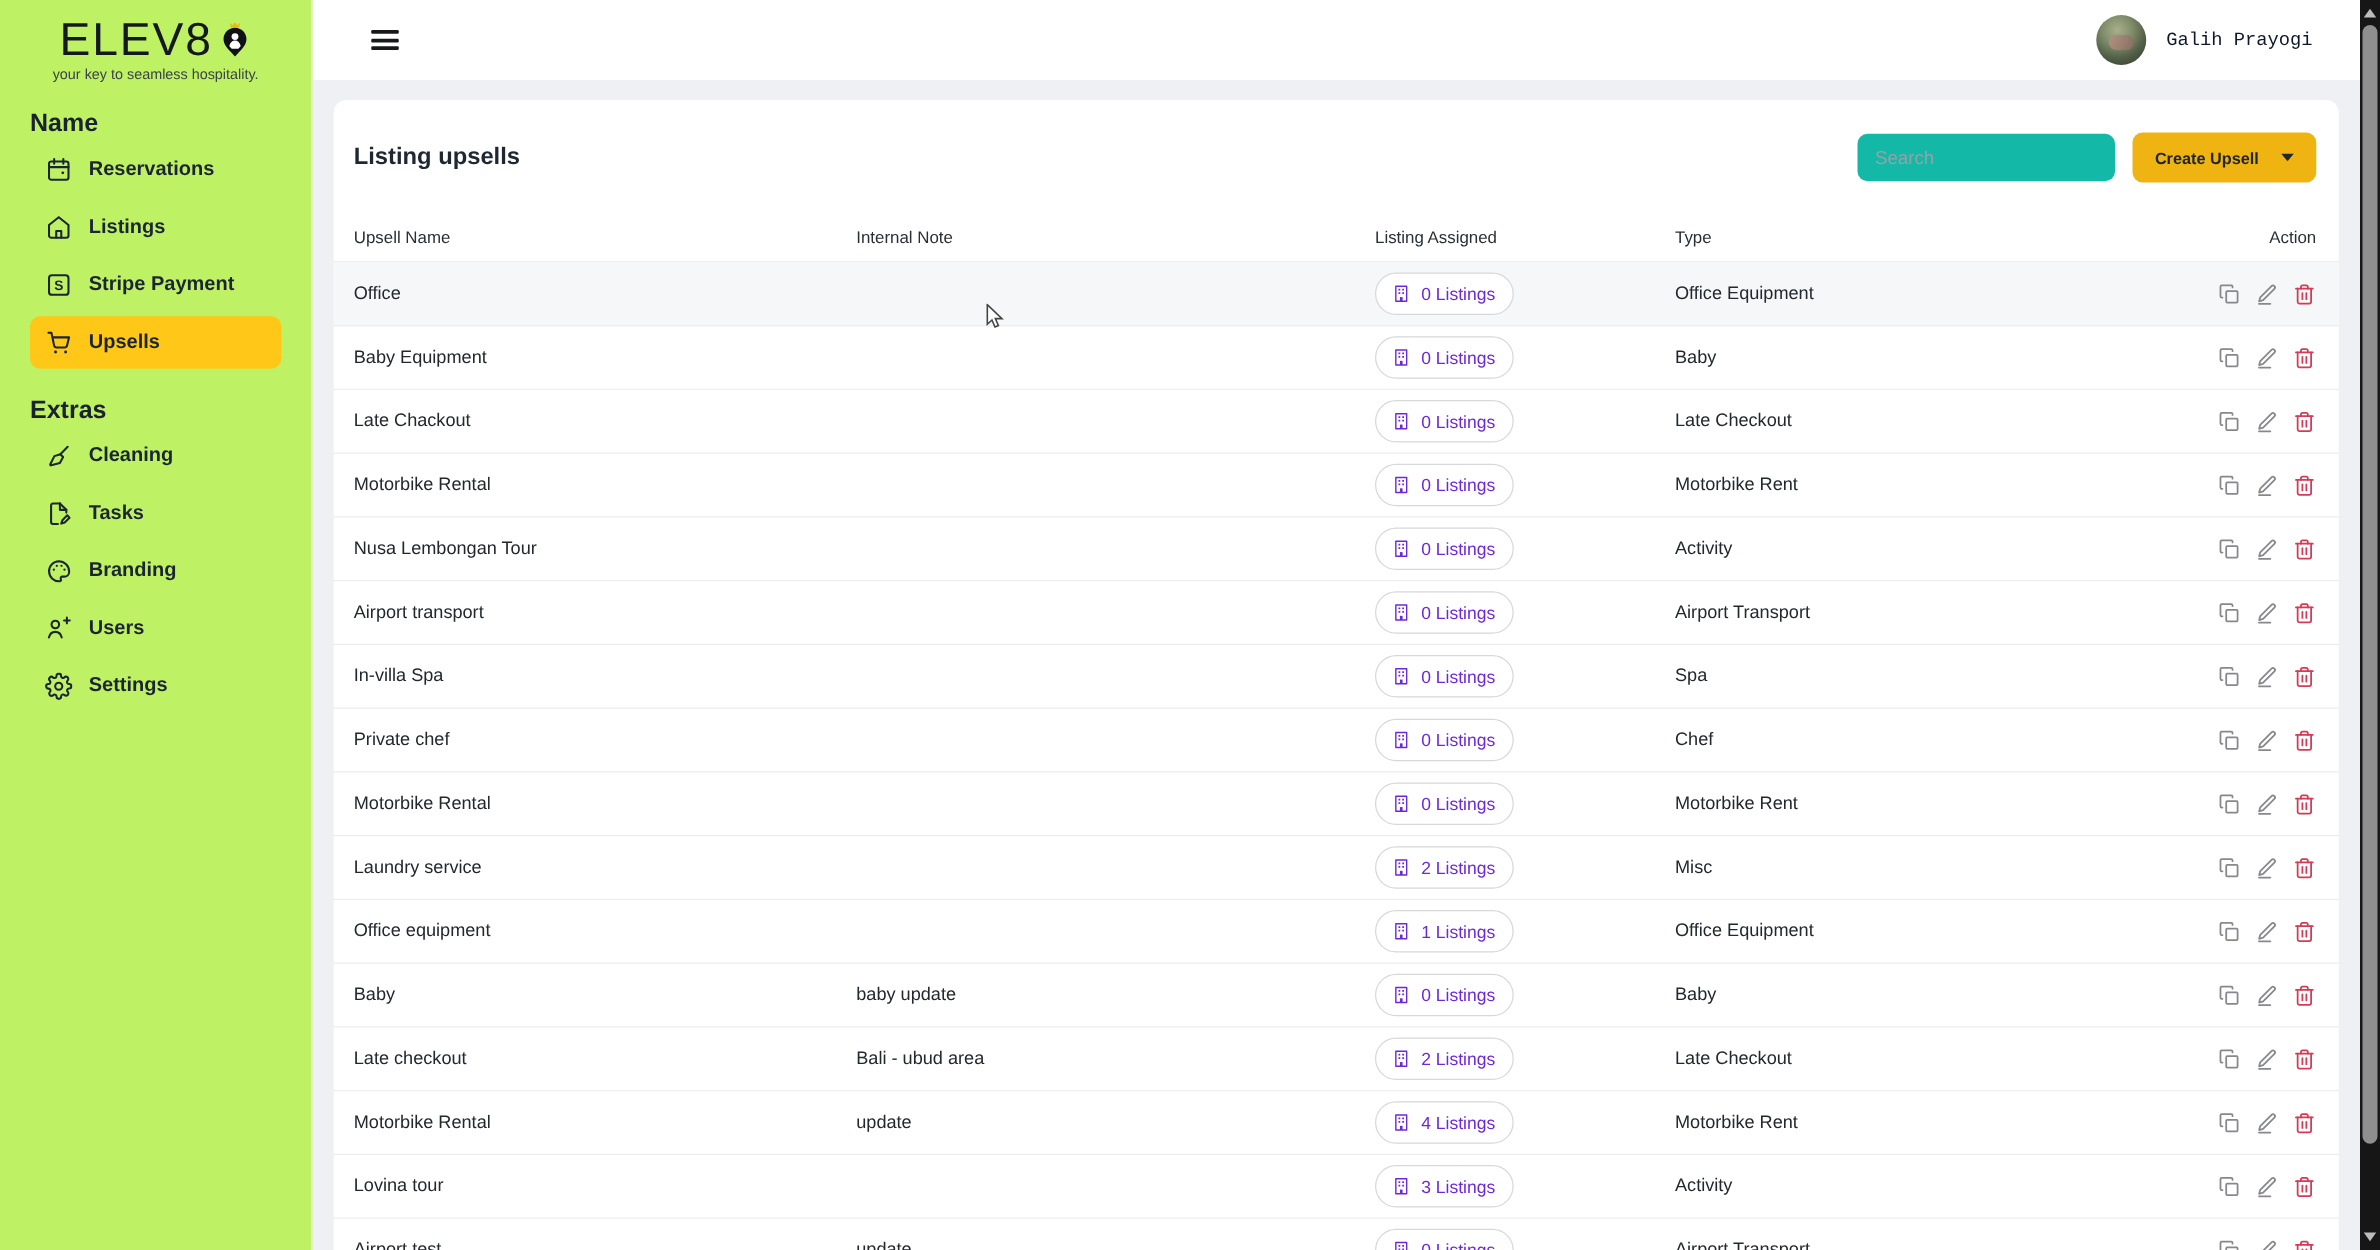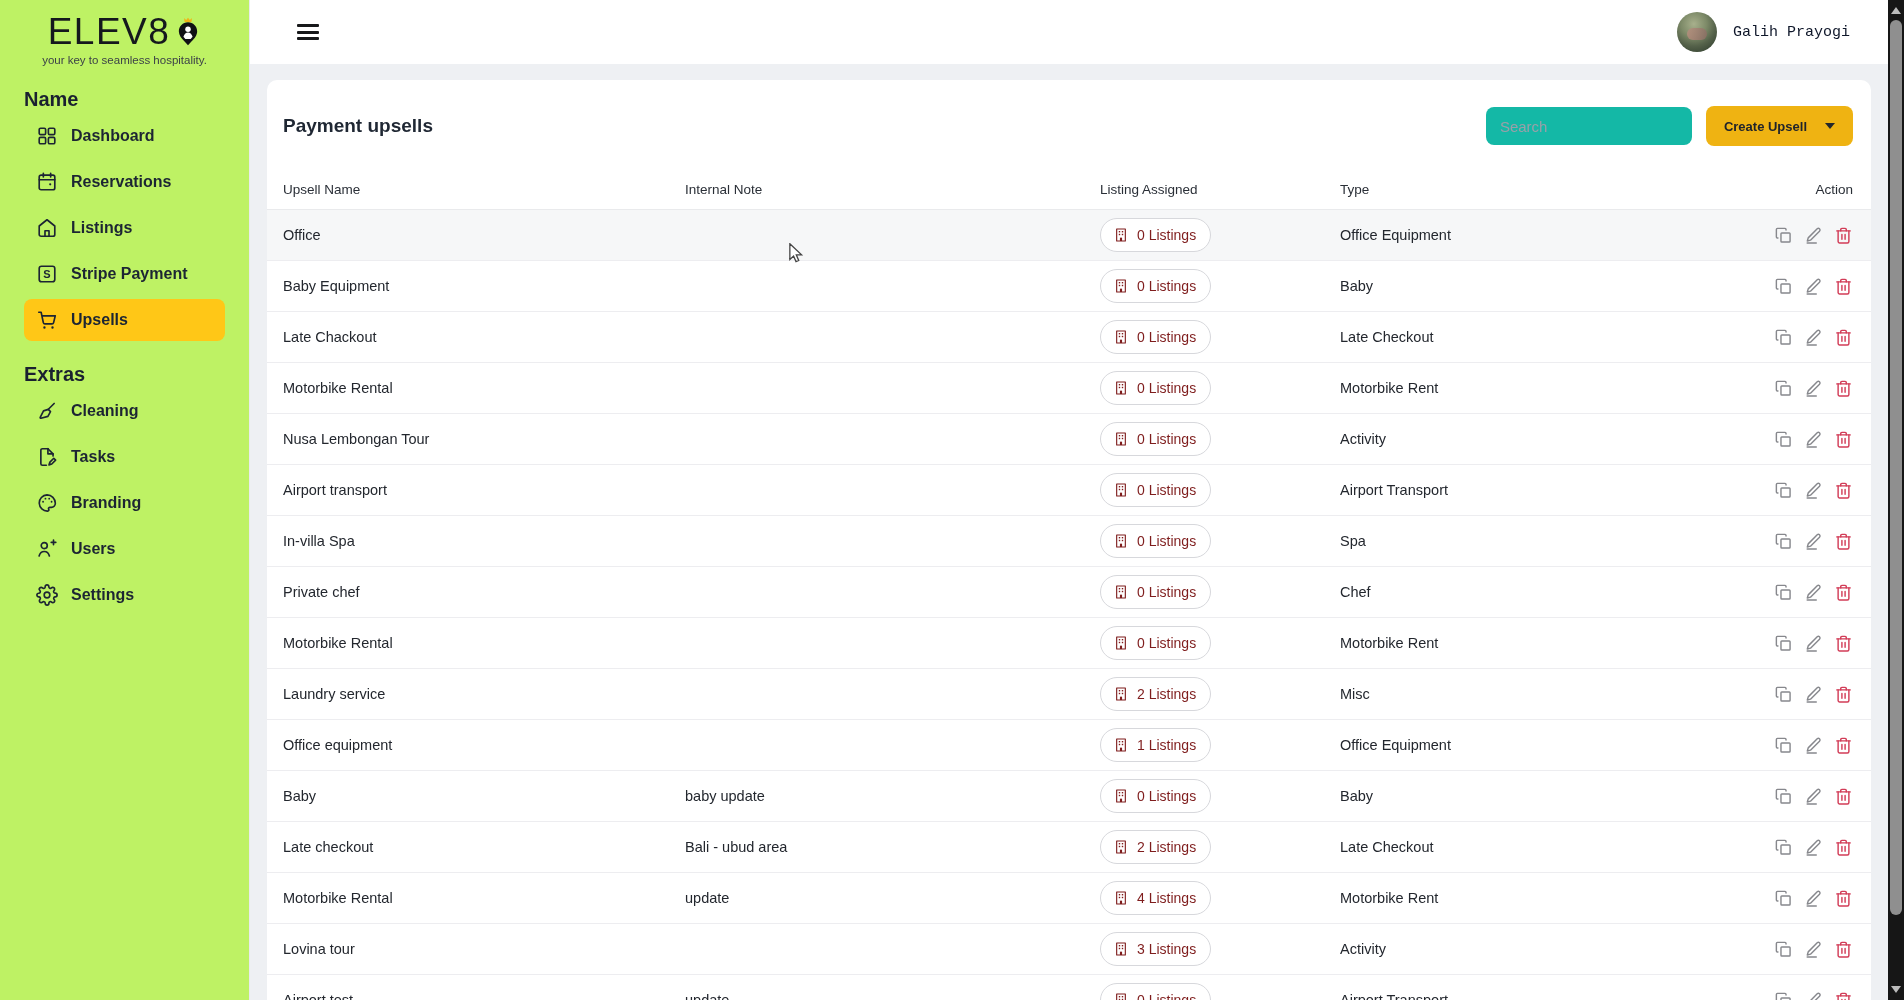--- a/index.html
+++ b/index.html
@@ -47,21 +47,21 @@
   .caret { width:0; height:0; border-left:5.5px solid transparent; border-right:5.5px solid transparent;
            border-top:6.5px solid #23272c; }
 
   
   .tbl-header, .tbl-row { display:grid; grid-template-columns:402px 415px 240px 430px 1fr; align-items:center; padding:0 16px; }
   .tbl-header { height:40px; border-bottom:1px solid #e9eaec; font-size:13.5px; color:#2a2f37; font-weight:500; }
   .tbl-header .col-action { justify-self:end; padding-right:2px; }
   .tbl-row { height:51px; border-bottom:1px solid #ededf0; font-size:14.5px; color:#23272e; }
   .tbl-row.hovered { background:#f6f7f8; }
   .chip { display:inline-flex; align-items:center; gap:8px; height:34px; padding:0 14px 0 12px; border:1px solid #d7d8dc;
-          border-radius:17px; font-size:14px; font-weight:500; color:#7f1d1d; width:fit-content; cursor:pointer; background:#fff; }
+          border-radius:17px; font-size:14px; font-weight:500; color:#6d28d9; width:fit-content; cursor:pointer; background:#fff; }
   .chip .icn svg { width:16px; height:16px; }
   .actions { justify-self:end; display:flex; align-items:center; gap:11px; padding-right:2px; }
   .act { width:19px; height:19px; display:inline-flex; cursor:pointer; color:#87888d; }
   .act svg { width:19px; height:19px; }
   .act.danger { color:#d23c57; }
 
   
   .scrollbar { position:absolute; right:0; top:0; width:16px; height:1000px; background:#161616; z-index:10; }
   .sb-thumb { position:absolute; left:2px; top:20px; width:12px; height:895px; background:#8f8f8f; border-radius:6px; cursor:pointer; }
   .sb-up, .sb-down { position:absolute; left:3px; width:0; height:0; border-left:5px solid transparent; border-right:5px solid transparent; cursor:pointer; }
@@ -89,31 +89,20 @@
         </svg>
       </span>
     </div>
     <div class="tagline">your key to seamless hospitality.</div>
   </div>
   <nav id="sidebar-nav">
       <div class="section-heading">Name</div>
       <div class="nav-item">
         <span class="icn">
           <svg viewBox="0 0 24 24" fill="none" stroke="currentColor" stroke-width="1.8" stroke-linecap="round" stroke-linejoin="round">
-            <rect x="3.5" y="3.5" width="7" height="7" rx="1.5"></rect>
-            <rect x="13.5" y="3.5" width="7" height="7" rx="1.5"></rect>
-            <rect x="3.5" y="13.5" width="7" height="7" rx="1.5"></rect>
-            <rect x="13.5" y="13.5" width="7" height="7" rx="1.5"></rect>
-          </svg>
-        </span>
-        <span>Dashboard</span>
-      </div>
-      <div class="nav-item">
-        <span class="icn">
-          <svg viewBox="0 0 24 24" fill="none" stroke="currentColor" stroke-width="1.8" stroke-linecap="round" stroke-linejoin="round">
             <rect x="3.5" y="4.5" width="17" height="16" rx="2"></rect>
             <path d="M8 2.5v4M16 2.5v4M3.5 9.5h17"></path>
             <circle cx="15.5" cy="14.5" r="1.2" fill="currentColor" stroke="none"></circle>
           </svg>
         </span>
         <span>Reservations</span>
       </div>
       <div class="nav-item">
         <span class="icn">
           <svg viewBox="0 0 24 24" fill="none" stroke="currentColor" stroke-width="1.8" stroke-linecap="round" stroke-linejoin="round">
@@ -204,21 +193,21 @@
     </div>
   <div class="userbox">
     <div class="avatar"></div>
     <span class="username">Galih Prayogi</span>
   </div>
 </header>
 
 <main class="main">
   <section class="card">
     <div class="card-head">
-      <h1 class="page-title">Payment upsells</h1>
+      <h1 class="page-title">Listing upsells</h1>
       <div class="head-controls">
         <input class="search-input" placeholder="Search" style="">
         <button class="create-btn">
           <span>Create Upsell</span>
           <span class="caret"></span>
         </button>
       </div>
     </div>
 
     <div class="tbl-header">

